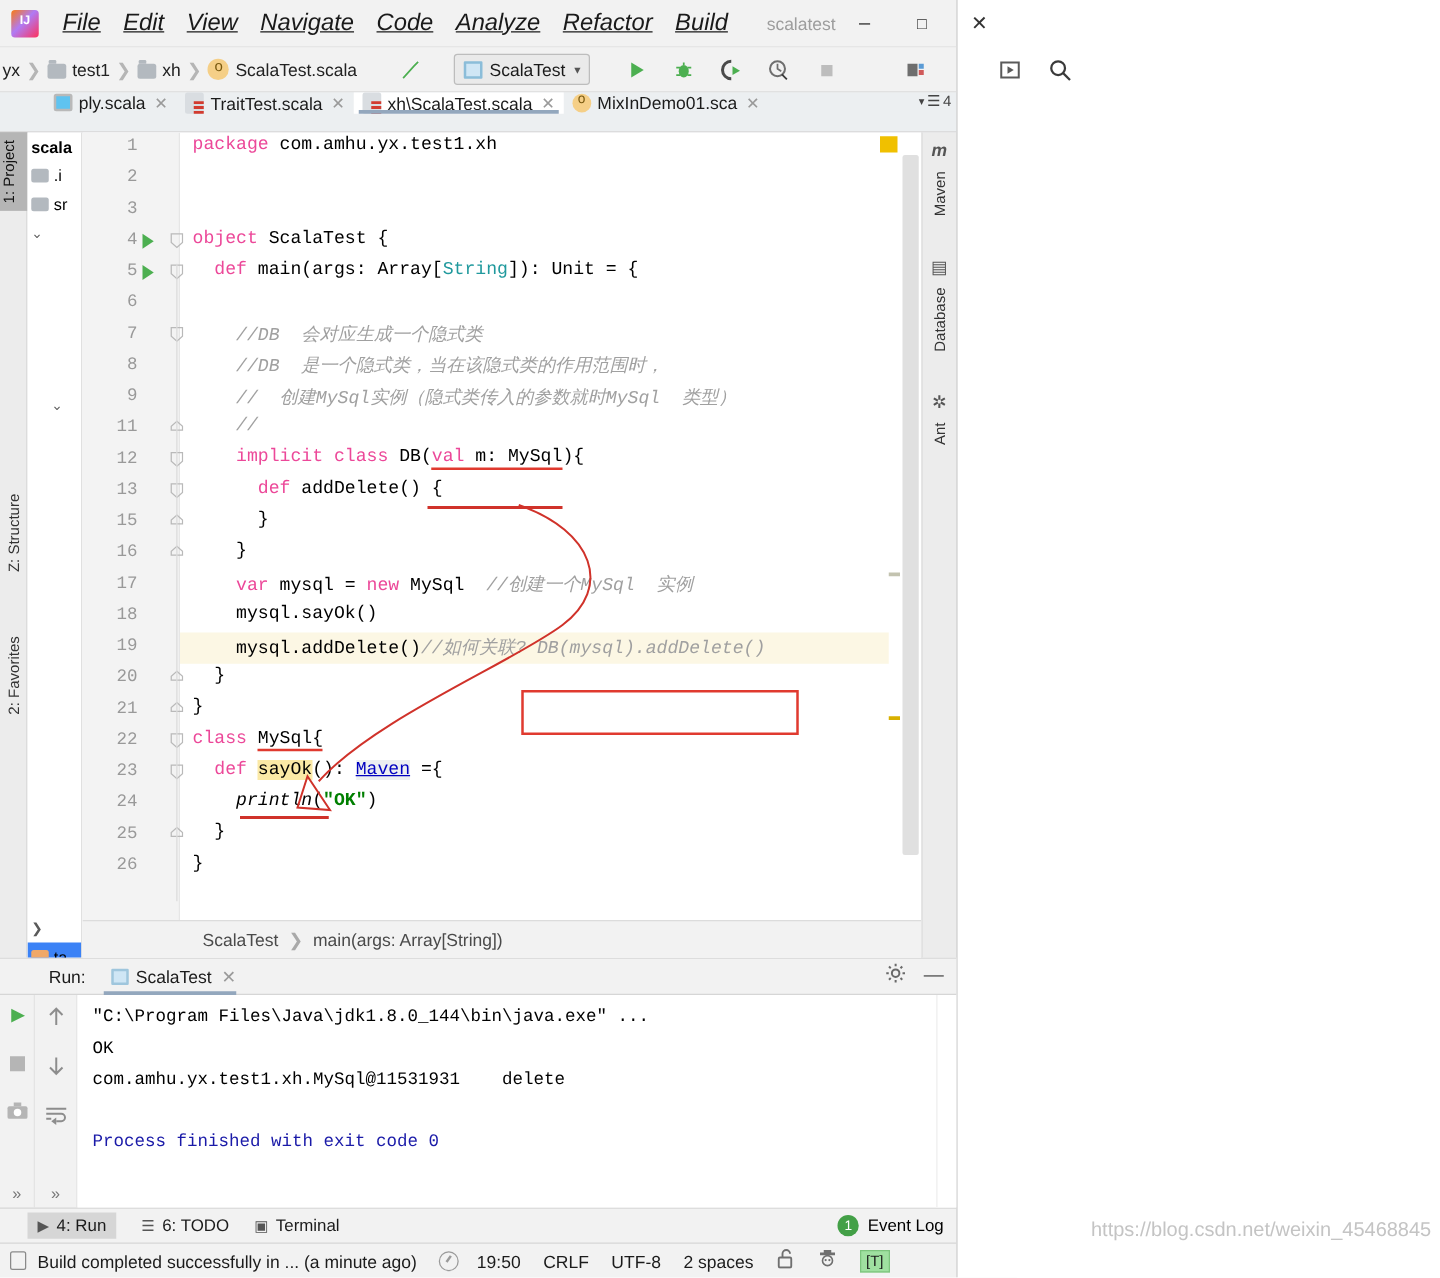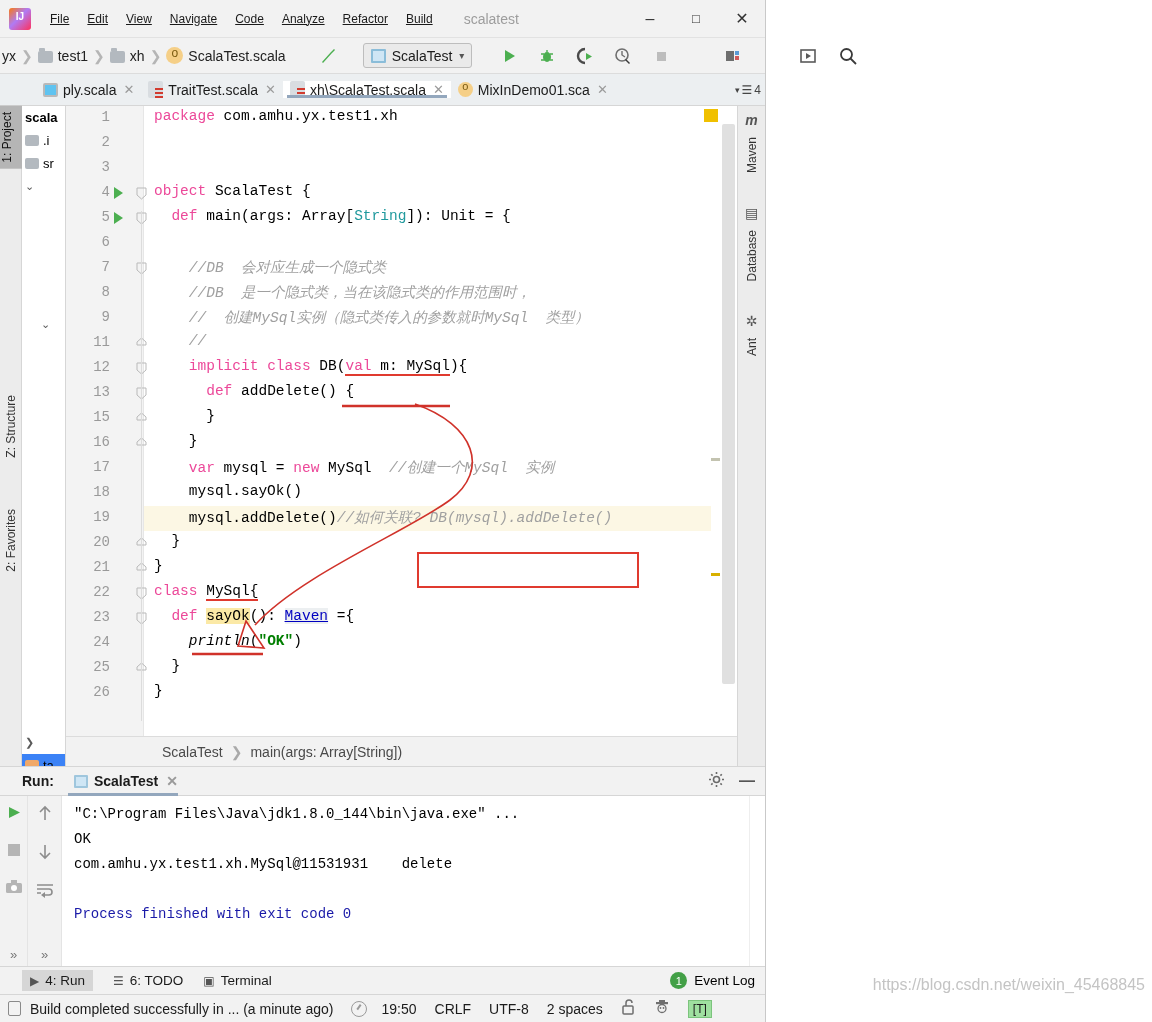--- a/index.html
+++ b/index.html
@@ -35,22 +35,22 @@
     border-radius: 3px;
     background: linear-gradient(135deg,#f97a12 0%, #b07bf4 45%, #fe315d 100%);
     position: relative; flex: 0 0 auto;
   }
   .ij-logo::after {
     content: "IJ"; position: absolute; left: 0; right: 0; top: 3px;
     text-align: center; color: #fff; font-size: 10px; font-weight: bold;
     font-family: "Liberation Sans", sans-serif;
   }
   .menu-item {
-    font-size: 12px; color: #1a1a1a; padding: 3px 9px;
-    white-space: nowrap; cursor: default;
+    font-size: 19px; color: #1a1a1a; padding: 3px 9px;
+    white-space: nowrap; cursor: default; font-style: italic;
   }
   .menu-item u { text-decoration: underline; }
   .win-title {
     font-size: 14px; color: #9d9d9d; margin-left: 22px; white-space: nowrap;
   }
   .win-controls { margin-left: auto; display: flex; align-items: center; }
   .win-btn {
     width: 46px; height: 34px; display: flex; align-items: center;
     justify-content: center; font-size: 16px; color: #333;
   }
@@ -88,21 +88,21 @@
     font-size: 14px; color: #1a1a1a; margin-left: 5px;
   }
   .runconfig .sq-ic {
     width: 15px; height: 14px; border: 2px solid #8bbdd9; background:#cfe6f5;
     margin-right: 6px; border-radius:1px;
   }
   .chev { margin-left: 7px; font-size: 10px; color: #555; }
 
   
   .tabsbar {
-    height: 32px; background: #eceff1; display: flex; align-items: center;
+    height: 32px; background: #eceff1; display: flex; align-items: flex-start;
     border-bottom: 1px solid #d6d6d6; flex: 0 0 32px; padding-left: 36px;
     position: relative;
   }
   .tab {
     display: flex; align-items: center; padding: 0 7px; font-size: 14px;
     color: #1b1b1b; white-space: nowrap; position: relative;
   }
   .tab.active { background: #ffffff; }
   .tab.active::after {
     content:""; position:absolute; left:4px; right:4px; bottom:0; height:3px;
@@ -212,22 +212,21 @@
     display:flex; flex-direction:column; align-items:center; padding-top:6px;
   }
   .rs-item { display:flex; flex-direction:column; align-items:center; margin-bottom:26px; }
   .rs-item .glyph { font-size:14px; color:#555; margin-bottom:3px; }
 
   
   .runpanel { flex: 0 0 200px; display:flex; flex-direction:column; background:#fff; }
   .run-header {
     height:30px; background:#f2f2f2; display:flex; align-items:center;
     border-top:1px solid #d6d6d6; border-bottom:1px solid #d6d6d6; flex:0 0 30px;
-    padding-left:22px;
-    font-weight:bold;
+    padding-left:39px;
   }
   .run-label { font-size:14px; color:#1b1b1b; margin-right:14px; }
   .run-tab {
     display:flex; align-items:center; font-size:14px; color:#1b1b1b;
     padding: 3px 6px; position:relative;
   }
   .run-tab::after{content:"";position:absolute;left:0;right:6px;bottom:-4px;height:3px;background:#93a7bd;}
   .run-tab .sq { width:14px;height:13px;background:#cfe6f5;border:2px solid #9fc6dd;margin-right:6px;border-radius:1px;}
   .run-tab .x { color:#9a9a9a; margin-left:8px; }
   .run-header-right { margin-left:auto; display:flex; align-items:center; padding-right:10px; gap:14px;}

